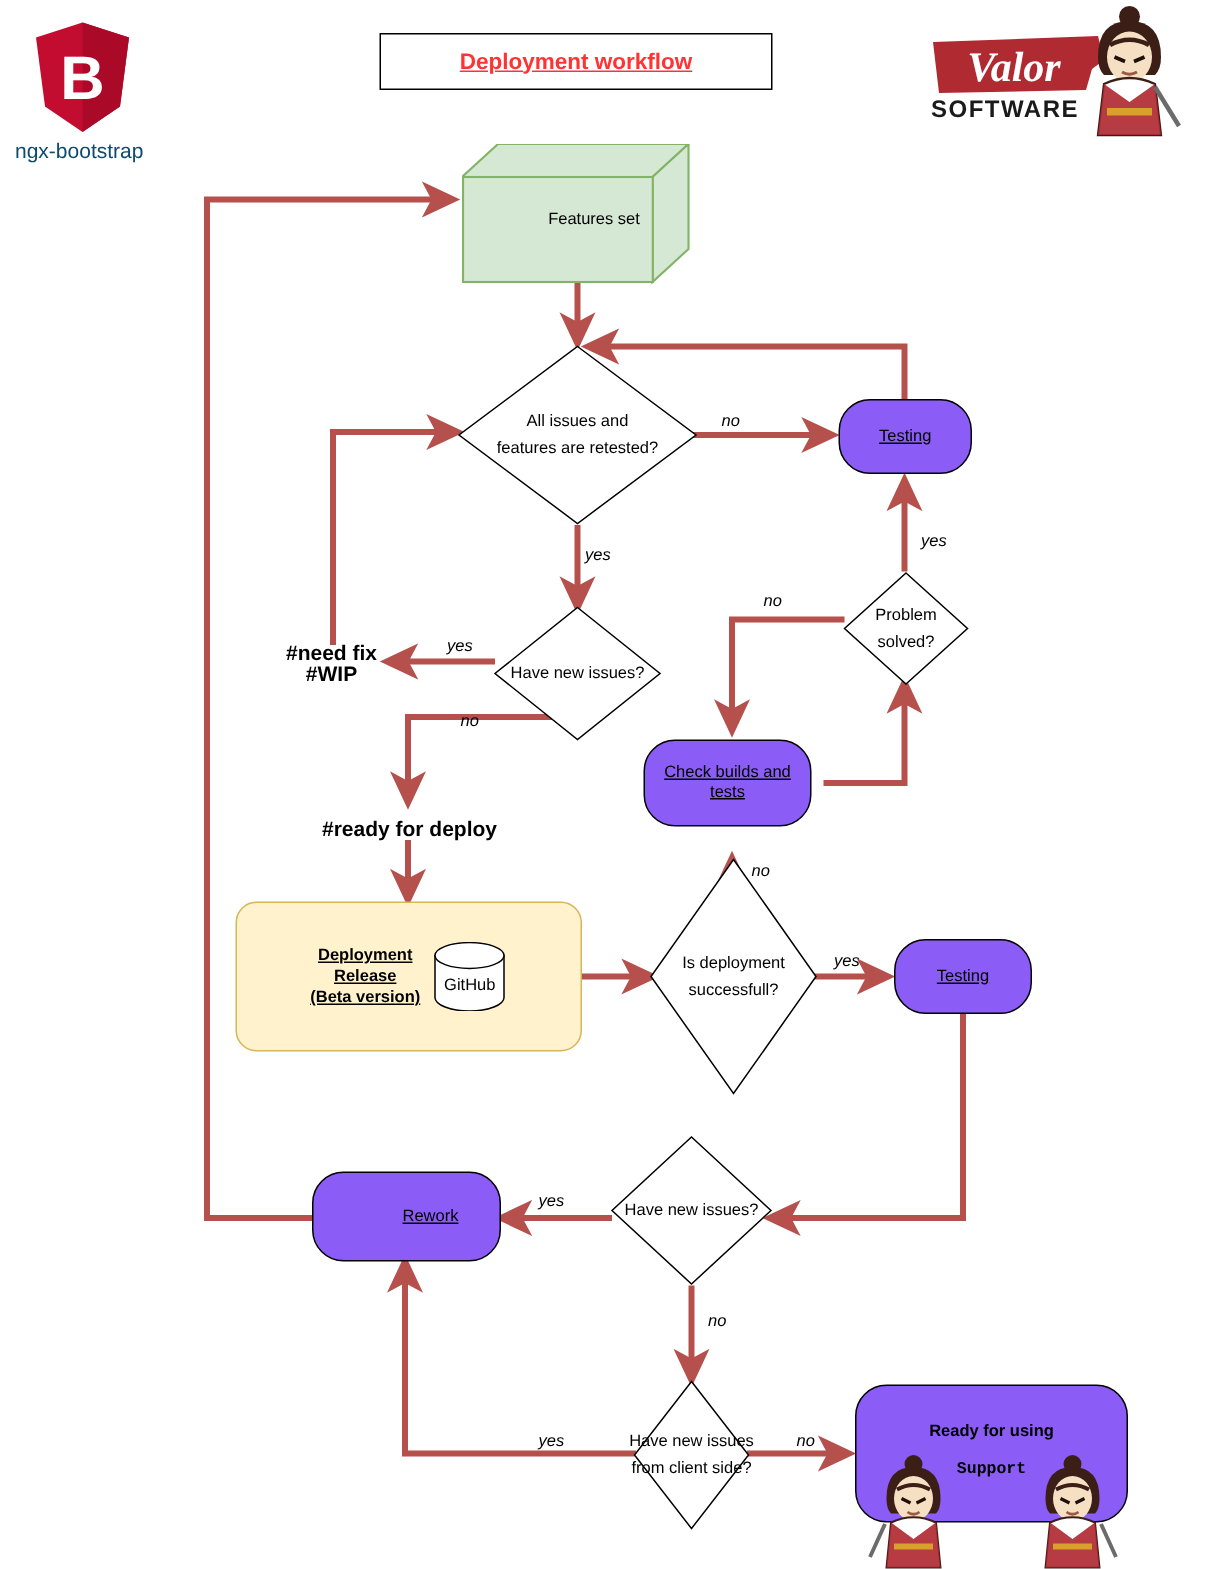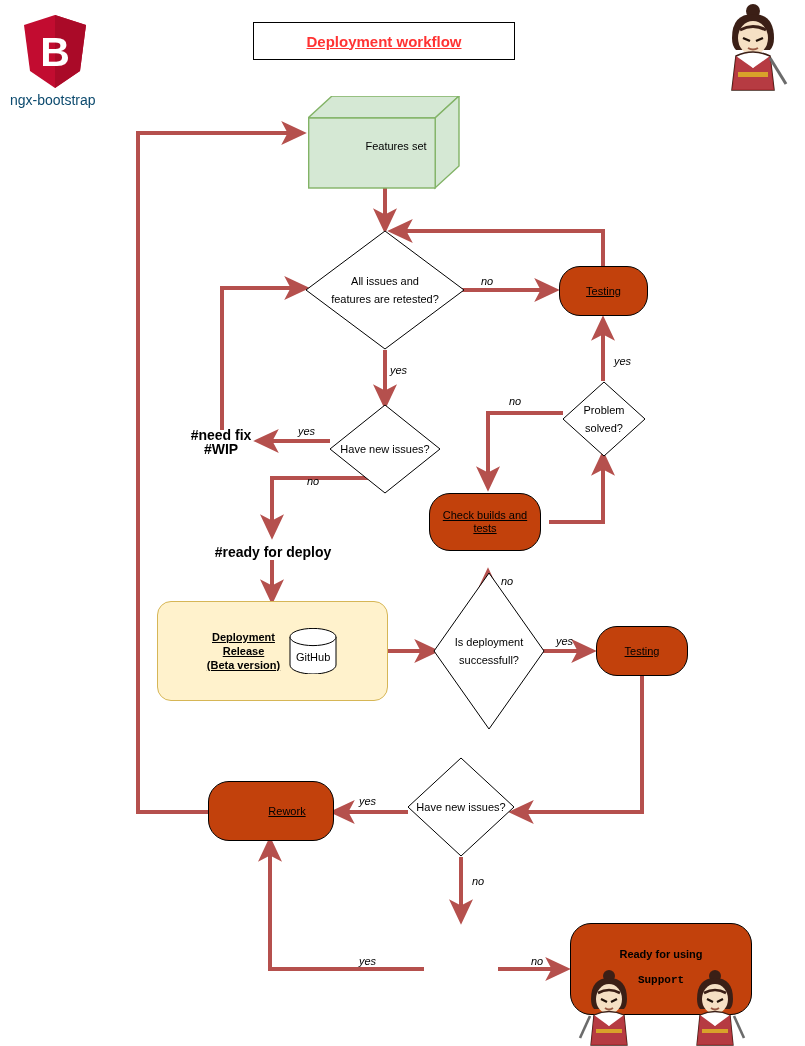--- a/index.html
+++ b/index.html
@@ -41,21 +41,21 @@
     border: 1px solid #000000;
     background: #ffffff;
     color: #ff3333;
     font-weight: bold;
     font-size: 15px;
   }
   
   .proc {
     border: 1px solid #000000;
     border-radius: 21px;
-    background: #c2410c;
+    background: #8b5cf6;
   }
   
   .deploy {
     border: 1px solid #d6b656;
     border-radius: 14px;
     background: #fff2cc;
     font-weight: bold;
     font-size: 11px;
     line-height: 14px;
   }
@@ -198,20 +198,27 @@
 
   <div class="logo-ngx" style="left:22px; top:14px; width:66px; height:80px;">
     <svg width="66" height="76" viewBox="0 0 66 76">
       <path d="M33 1 L64 11 L58 57 L33 74 L8 57 L2 11 Z" fill="#c20c30"></path>
       <path d="M33 1 L64 11 L58 57 L33 74 Z" fill="#aa0a28"></path>
       <text x="33" y="52" font-family="Liberation Sans, sans-serif" font-size="41" font-weight="bold" fill="#ffffff" text-anchor="middle">B</text>
     </svg>
     <div class="cap">ngx-bootstrap</div>
   </div>
 
+  <div class="logo-valor" style="left:620px; top:12px; width:120px; height:72px;">
+    <svg width="120" height="72" viewBox="0 0 120 72">
+      <path d="M2 16 L112 12 L116 28 L108 34 L104 48 L6 50 Z" fill="#b02a32"></path>
+      <text x="56" y="42" font-family="Liberation Serif, serif" font-size="28" font-style="italic" font-weight="bold" fill="#ffffff" text-anchor="middle">Valor</text>
+      <text x="50" y="66" font-family="Liberation Sans, sans-serif" font-size="16" font-weight="bold" fill="#1a1a1a" text-anchor="middle" letter-spacing="1">SOFTWARE</text>
+    </svg>
+  </div>
 
   <div class="samurai" style="left:718px; top:2px; width:70px; height:92px;">
     <svg width="70" height="92" viewBox="0 0 70 92">
       <ellipse cx="35" cy="9" rx="7" ry="7" fill="#3b1f16"></ellipse>
       <path d="M14 36 q0-24 21-24 q21 0 21 24 q0 8-4 12 H18 q-4-4-4-12z" fill="#3b1f16"></path>
       <ellipse cx="35" cy="36" rx="15" ry="17" fill="#f6e0c4"></ellipse>
       <path d="M22 28 q13-7 26 0" stroke="#3b1f16" stroke-width="3" fill="none"></path>
       <path d="M25 36 l7 3 M45 36 l-7 3" stroke="#201008" stroke-width="2.4" fill="none"></path>
       <path d="M30 46 q5 3 10 0" stroke="#9a5a44" stroke-width="2" fill="none"></path>
       <path d="M18 54 q17-8 34 0 l4 34 H14 z" fill="#ffffff" stroke="#3b1f16" stroke-width="1.5"></path>
@@ -298,20 +305,27 @@
     <span>Rework</span>
   </div>
 
   <div class="diamond" style="left:407px; top:757px; width:108px; height:100px;">
     <svg width="108" height="100" viewBox="0 0 108 100">
       <polygon points="54,1 107,50 54,99 1,50" fill="#ffffff" stroke="#000000" stroke-width="1"></polygon>
     </svg>
     <div class="dlabel">Have new issues?</div>
   </div>
 
+  <div class="diamond" style="left:422px; top:920px; width:78px; height:100px;">
+    <svg width="78" height="100" viewBox="0 0 78 100">
+      <polygon points="39,1 77,50 39,99 1,50" fill="#ffffff" stroke="#000000" stroke-width="1"></polygon>
+    </svg>
+    <div class="dlabel" style="white-space:pre-line; width:132px; left:-27px;">Have new issues
+from client side?</div>
+  </div>
 
   <div class="proc" style="position:absolute; left:570px; top:923px; width:180px; height:90px;">
     <div style="text-align:center; padding-top:24px; font-size:11px; font-weight:bold; color:#000;">Ready for using</div>
     <div style="text-align:center; padding-top:14px; font-size:11px; font-weight:bold; color:#000;font-family:Liberation Mono, monospace;">Support</div>
   </div>
 
   <div class="samurai" style="left:578px; top:968px; width:62px; height:78px;">
     <svg width="62" height="78" viewBox="0 0 62 78">
       <ellipse cx="31" cy="8" rx="6" ry="6" fill="#3b1f16"></ellipse>
       <path d="M13 31 q0-21 18-21 q18 0 18 21 q0 7-3 10 H16 q-3-3-3-10z" fill="#3b1f16"></path>

